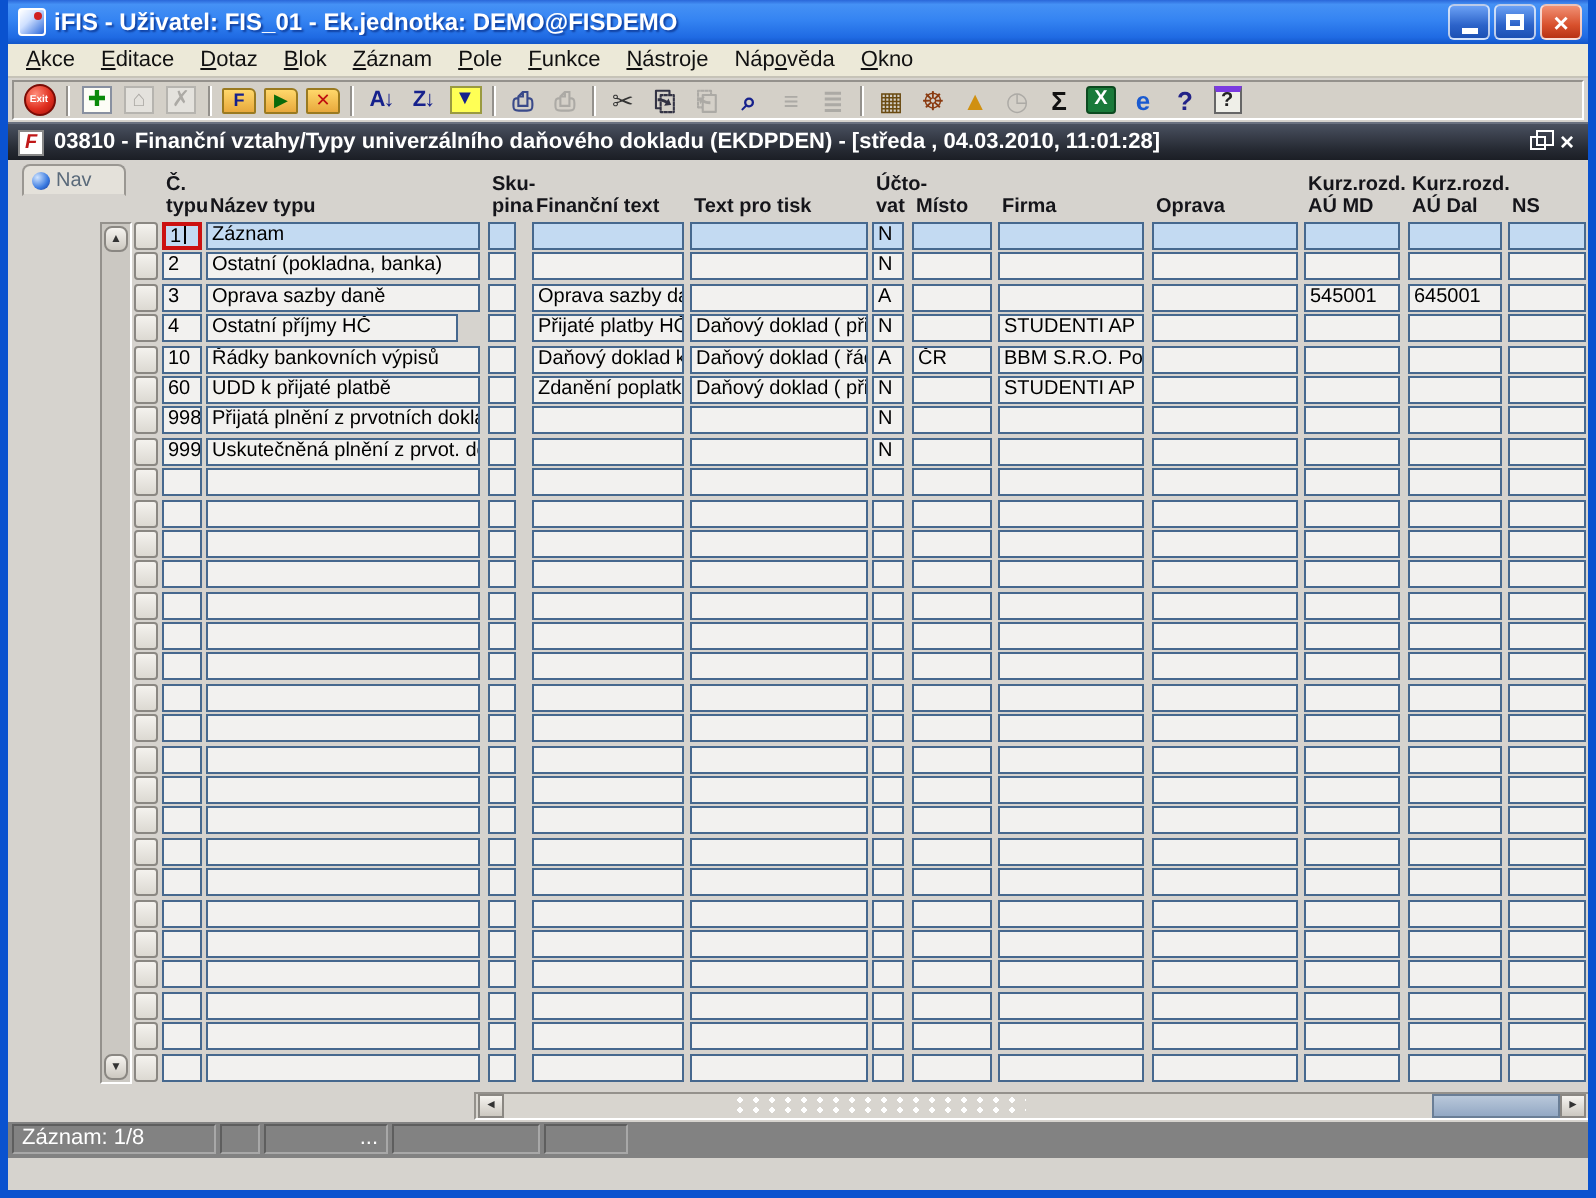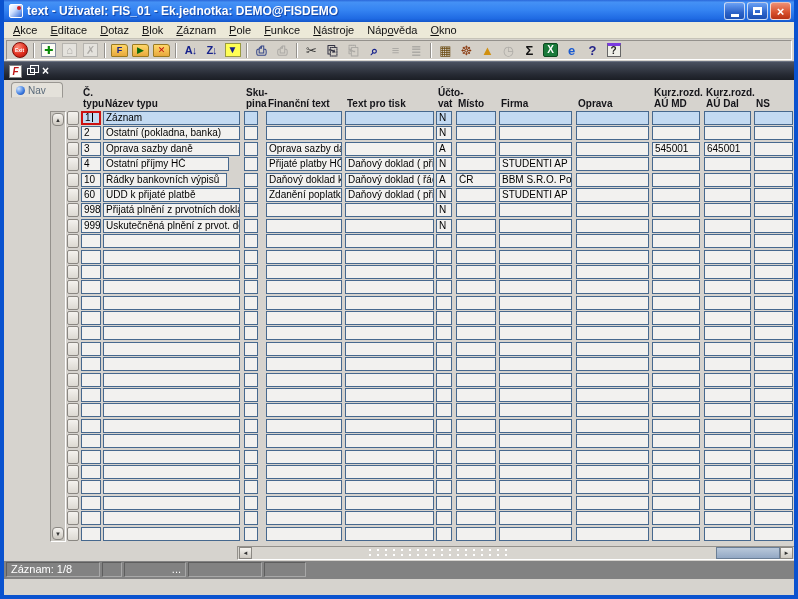--- a/index.html
+++ b/index.html
@@ -74,31 +74,31 @@
   .hscroll { position:absolute; left:233px; top:466px; width:558px; height:14px; background:#d8d5cf; border:1px solid; border-color:#94918c #ffffff #ffffff #94918c; }
   .hs-btn { position:absolute; top:0px; width:13px; height:12px; background:linear-gradient(180deg,#f6f4f0,#ccc8c0); border:1px solid #8a8782; font-size:6px; color:#333; display:flex; align-items:center; justify-content:center; }
   .hs-btn.left { left:1px; } .hs-btn.right { right:1px; }
   .hs-dots { position:absolute; left:130px; top:1px; width:145px; height:10px; background-image:radial-gradient(circle at 2px 2px,#ffffff 1.3px,transparent 1.4px); background-size:8px 5px; }
   .hs-thumb { position:absolute; left:478px; top:0px; width:64px; height:12px; background:linear-gradient(180deg,#b9c8da,#93a8c4); border:1px solid #6a7e96; }
 
   
   .hintbar { height:16px; background:#828282; border-top:2px solid #a8a8a8; color:#fff; font-size:11px; line-height:14px; padding-left:5px; }
   .statusbar { height:18px; background:#828282; display:flex; padding:1px 2px; gap:2px; }
   .seg { height:15px; border:1px solid; border-color:#5e5e5e #a8a8a8 #a8a8a8 #5e5e5e; color:#fff; font-size:11px; line-height:13px; padding:0 4px; white-space:nowrap; overflow:hidden; }
-  .seg.s1 { width:94px; } .seg.s2 { width:20px; } .seg.s3 { width:62px; text-align:right; }
+  .seg.s1 { width:102px; } .seg.s2 { width:20px; } .seg.s3 { width:62px; text-align:right; }
   .seg.s4 { width:74px; } .seg.s5 { width:42px; } .seg.s6 { flex:1; }
 </style>
 </head>
 <body>
 
 <div class="win">
 
   <div class="titlebar">
     <div class="app-icon"></div>
-    <div class="title-text">text - Uživatel: FIS_01 - Ek.jednotka: DEMO@FISDEMO</div>
+    <div class="title-text">iFIS - Uživatel: FIS_01 - Ek.jednotka: DEMO@FISDEMO</div>
     <div class="tb-btns">
       <div class="tb-btn minmax">
           <span class="g-min"></span>
         </div>
       <div class="tb-btn minmax">
           <span class="g-max"></span>
         </div>
       <div class="tb-btn close">
           <span class="g-x">×</span>
         </div>
@@ -205,20 +205,21 @@
           <span class="g" style="color: rgb(34, 34, 136);">?</span>
         </div>
         <div class="ticon kind-chelp">
           <span class="g" style="color: rgb(34, 34, 34);">?</span>
         </div>
       </div>
   </div>
 
   <div class="mdi-title">
     <span class="mdi-icon">F</span>
+    <span class="mdi-text">03810 - Finanční vztahy/Typy univerzálního daňového dokladu (EKDPDEN) - [středa , 04.03.2010, 11:01:28]</span>
     <span class="mdi-ctrl">
       <span class="mdi-restore"></span>
       <span class="mdi-close">×</span>
     </span>
   </div>
 
   <div class="form-area">
     <div class="nav-tab">
       <span class="nav-ball"></span>
       <span>Nav</span>
@@ -305,21 +306,21 @@
           <div class="cell" style="left: 389px; width: 40px;"></div>
           <div class="cell" style="left: 432px; width: 73px;">STUDENTI AP</div>
           <div class="cell" style="left: 509px; width: 73px;"></div>
           <div class="cell" style="left: 585px; width: 48px;"></div>
           <div class="cell" style="left: 637px; width: 47px;"></div>
           <div class="cell" style="left: 687px; width: 39px;"></div>
         </div>
         <div class="grid-row">
           <div class="rowhdr"></div>
           <div class="cell" style="left: 14px; width: 20px;">10</div>
-          <div class="cell" style="left: 36px; width: 124px;">Řádky bankovních výpisů</div>
+          <div class="cell" style="left: 36px; width: 137px;">Řádky bankovních výpisů</div>
           <div class="cell" style="left: 177px; width: 14px;"></div>
           <div class="cell" style="left: 199px; width: 76px;">Daňový doklad k řád</div>
           <div class="cell" style="left: 278px; width: 89px;">Daňový doklad ( řádku</div>
           <div class="cell" style="left: 369px; width: 16px;">A</div>
           <div class="cell" style="left: 389px; width: 40px;">ČR</div>
           <div class="cell" style="left: 432px; width: 73px;">BBM S.R.O. Pobočk</div>
           <div class="cell" style="left: 509px; width: 73px;"></div>
           <div class="cell" style="left: 585px; width: 48px;"></div>
           <div class="cell" style="left: 637px; width: 47px;"></div>
           <div class="cell" style="left: 687px; width: 39px;"></div>

